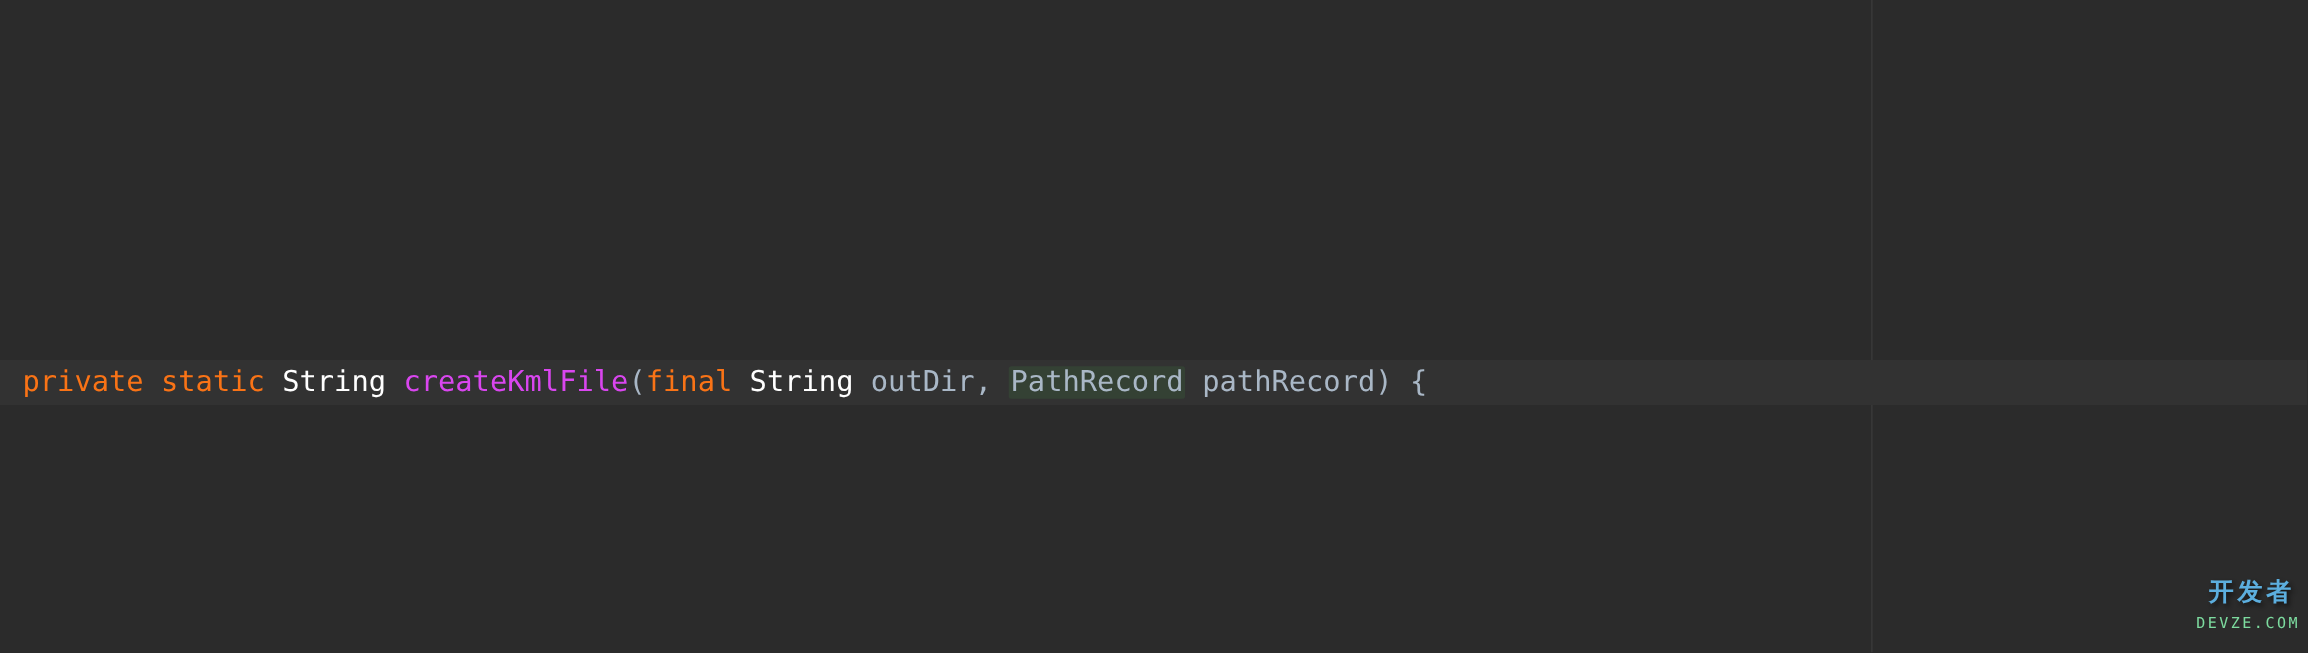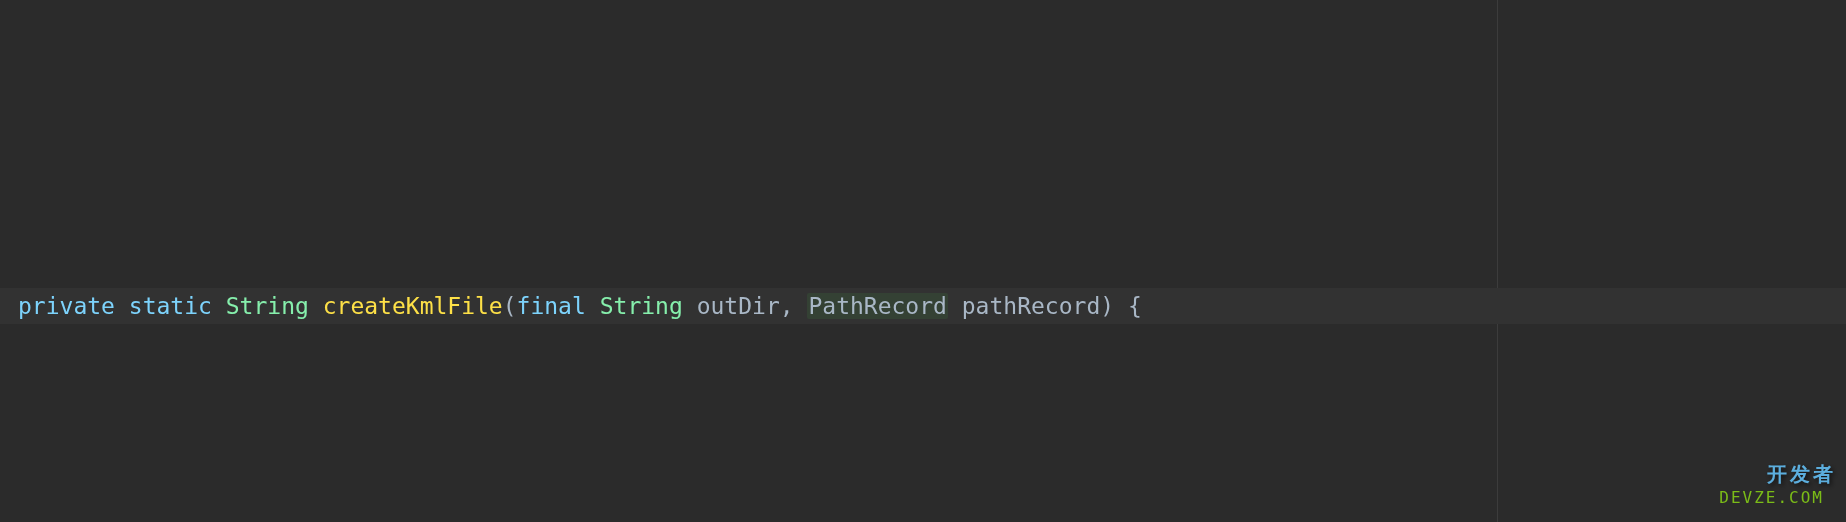--- a/index.html
+++ b/index.html
@@ -20,23 +20,23 @@
     color: #A9B7C6;
     white-space: pre;
   }
   .line {
     padding-left: 18px;
     position: relative;
   }
   .line.current {
     background: #323232;
   }
-  .kw { color: #7dd3fc; }
-  .type { color: #86efac; }
-  .methoddecl { color: #fde047; margin-top: 24px; }
+  .kw { color: #f97316; }
+  .type { color: #ffffff; }
+  .methoddecl { color: #d946ef; margin-top: 24px; }
   .param { color: #A9B7C6; margin-top: 20px; }
   .punct { color: #A9B7C6; }
   .highlightbg { background: #344134; border-radius: 2px; padding: 0 1px; }
   .rightmargin {
     position: absolute;
     left: 1497px;
     top: 0;
     width: 1px;
     height: 100%;
     background: #3c3c3c;
@@ -49,25 +49,25 @@
     font-size: 20px;
     color: #5fb6e8;
     text-shadow: 2px 2px 4px rgba(0,0,0,0.6);
     letter-spacing: 3px;
     pointer-events: none;
     opacity: 0.95;
     font-weight: 600;
   }
   .watermark2 {
     position: absolute;
-    right: 22px;
+    right: 6px;
     bottom: 6px;
     font-family: "Consolas", monospace;
-    font-size: 16px;
-    color: #84cc16;
+    font-size: 12px;
+    color: #86efac;
     opacity: 0.9;
     letter-spacing: 2px;
     pointer-events: none;
   }
 </style>
 </head>
 <body>
 
 <div class="editor">
   <div class="rightmargin"></div>

